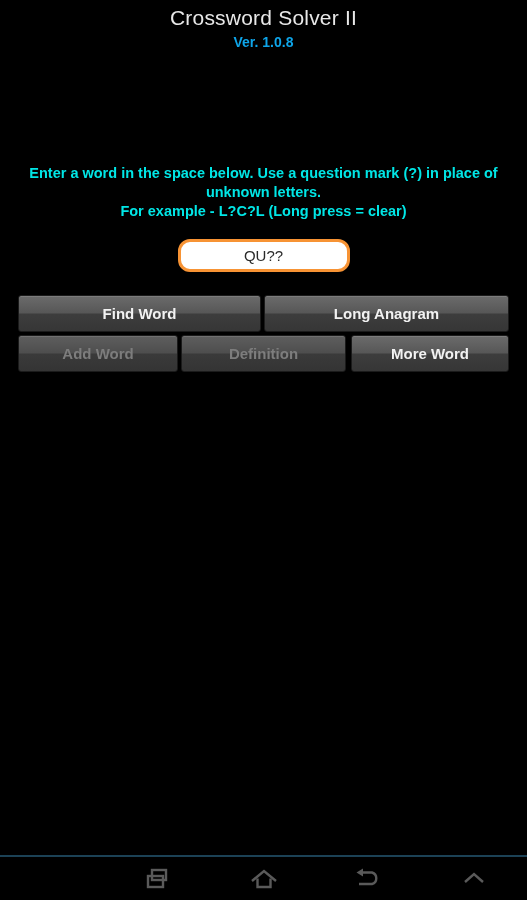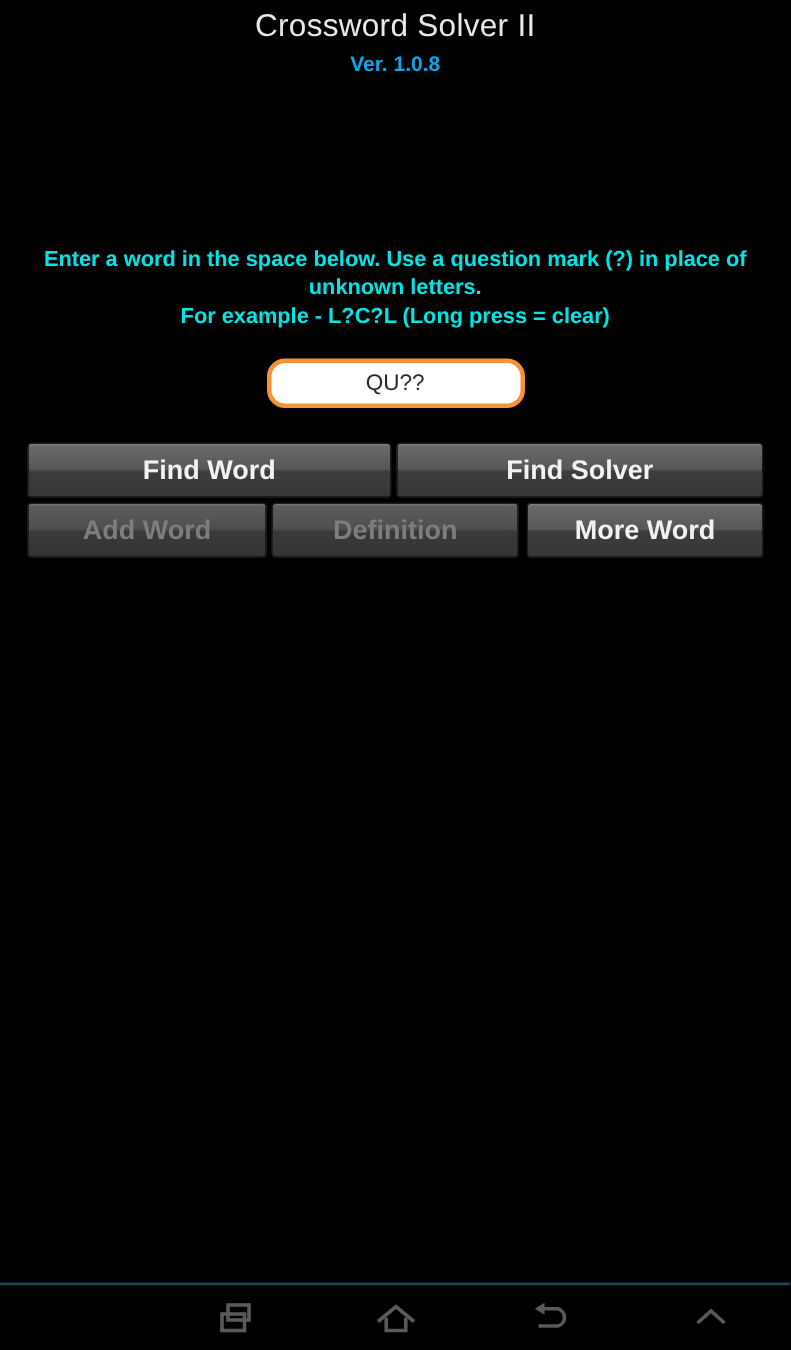--- a/index.html
+++ b/index.html
@@ -98,21 +98,21 @@
     width:100%;
     margin-bottom:3px;
   }
   .btn {
     height:37px;
     border:1px solid #1b1b1b;
     border-radius:3px;
     background:linear-gradient(to bottom,#6b6b6b 0%,#575757 48%,#3d3d3d 52%,#363636 100%);
     color:#f2f2f2;
     font-family:"Liberation Sans", sans-serif;
-    font-size:18px;
+    font-size:15px;
     font-weight:700;
     display:flex;
     align-items:center;
     justify-content:center;
     cursor:pointer;
     box-shadow:inset 0 1px 0 rgba(255,255,255,0.12);
     overflow:hidden;
     white-space:nowrap;
   }
   .btn.disabled {
@@ -171,21 +171,21 @@
   </div>
 
   <div id="input-row">
     <input id="word-input" type="text" value="QU??" placeholder="" style="">
   </div>
 
   <div id="button-area">
 
     <div class="btn-row">
       <div class="btn" id="btn-find-word">Find Word</div>
-      <div class="btn" id="btn-find-anagram">Find Solver</div>
+      <div class="btn" id="btn-find-anagram">Long Anagram</div>
     </div>
 
     <div class="btn-row">
       <div class="btn disabled" id="btn-add-word">Add Word</div>
       <div class="btn disabled" id="btn-definition">Definition</div>
       <div class="btn" id="btn-more-apps">More Word</div>
     </div>
 
   </div>
 </div>

